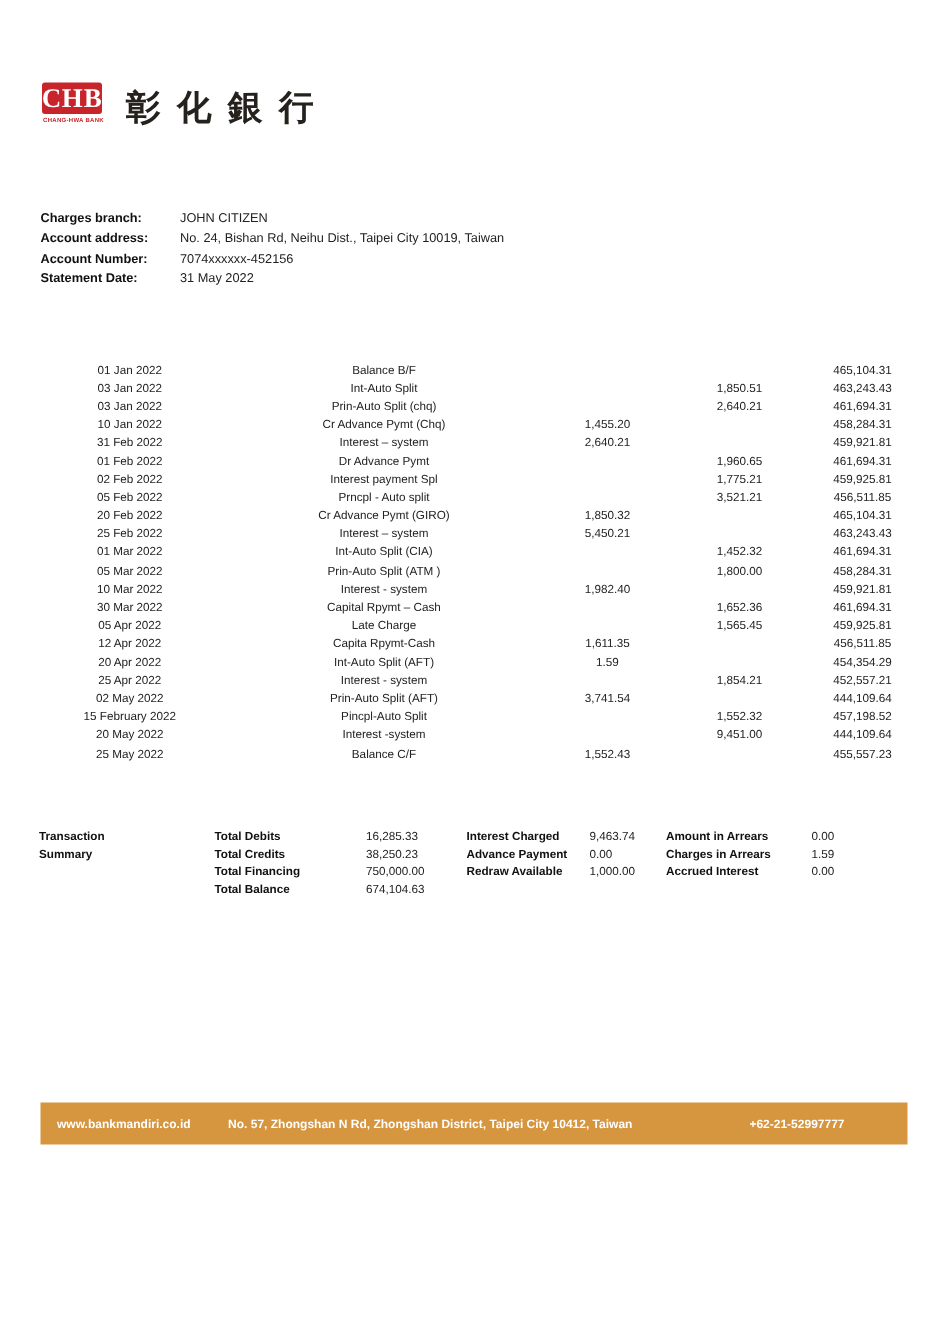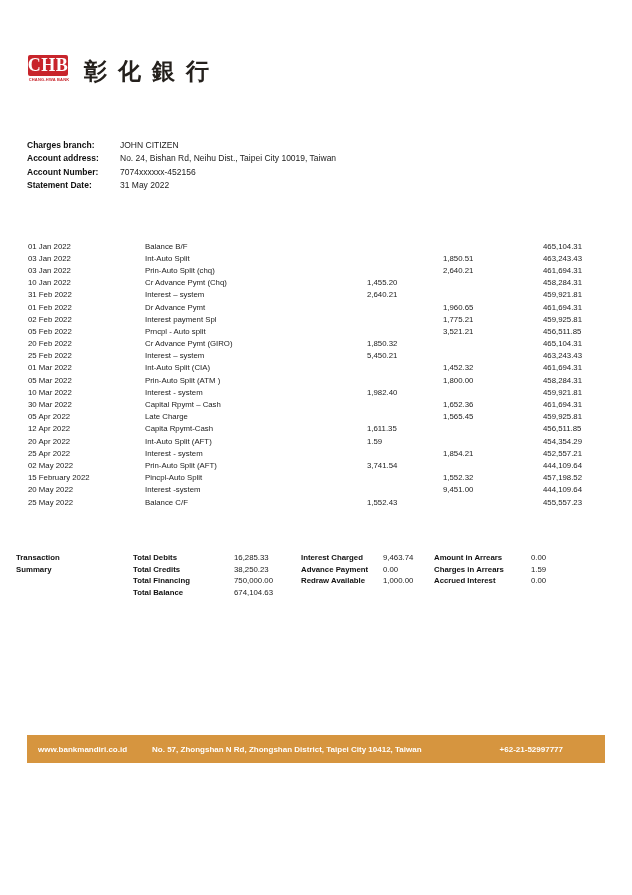--- a/index.html
+++ b/index.html
@@ -41,25 +41,25 @@
     background:var(--header-gray,#D9D9D9);
     height:16px;align-items:center;
     font-weight:bold;font-size:8.5px;color:#000;
     padding-left:3px;box-sizing:border-box;
   }
   .t-rows{margin-top:4px;}
   .t-row{
     display:grid;grid-template-columns:117px 222px 76px 100px 1fr;
     height:12.2px;align-items:center;
     font-size:7.8px;color:#222;
-    padding-left:3px;box-sizing:border-box;
+    padding-left:3px;box-sizing:border-box;text-align:center;
   }
   .cell{white-space:nowrap;overflow:visible;}
   
-  .summary{position:absolute;left:16px;top:552px;width:579px;font-size:7.8px;}
+  .summary{position:absolute;left:26px;top:552px;width:579px;font-size:7.8px;}
   .s-row{
     display:grid;
     grid-template-columns:117px 101px 67px 82px 51px 97px 1fr;
     line-height:11.6px;align-items:center;
   }
   .s-title,.s-label{font-weight:bold;color:#111;}
   .s-value{color:#222;}
   
   .footer-bar{
     position:absolute;left:27px;top:735px;width:578px;height:28px;

